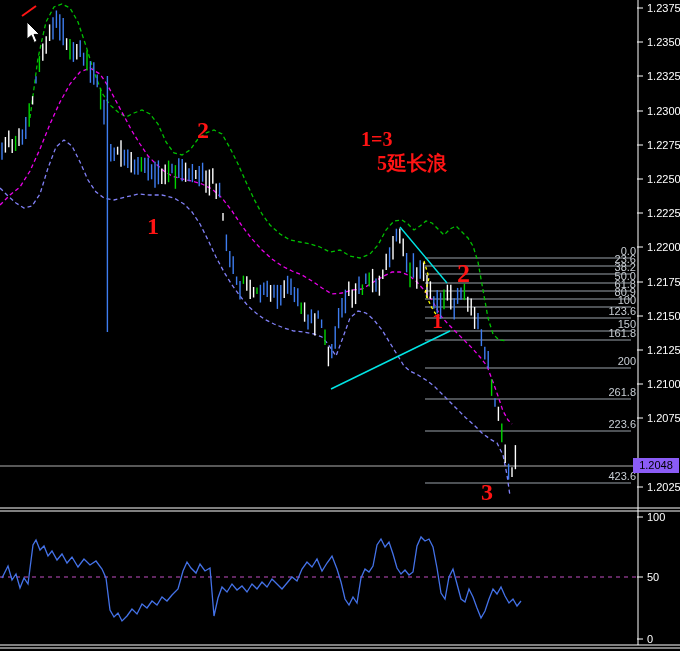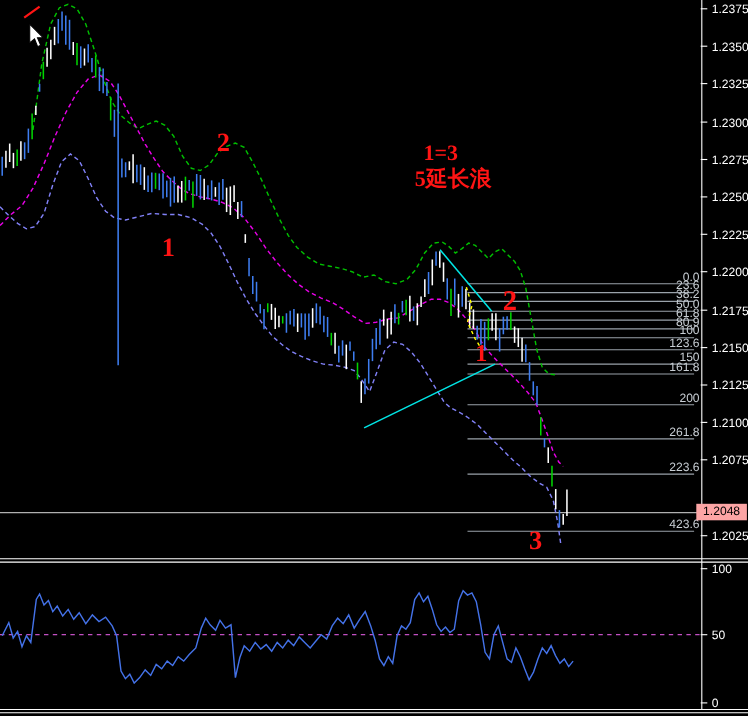--- a/index.html
+++ b/index.html
@@ -1,21 +1,21 @@
 <!DOCTYPE html>
 <html><head>
 <meta charset="utf-8">
 <style>
   html,body{margin:0;padding:0;background:#000;}
   #app{position:relative;width:680px;height:651px;background:#000;overflow:hidden;
        font-family:"Liberation Sans",sans-serif;}
   #chart-svg{position:absolute;left:0;top:0;}
   .ann{position:absolute;color:#ff1414;font-family:"Liberation Serif",serif;font-weight:bold;
        line-height:1;white-space:nowrap;}
-  #price-tag{position:absolute;left:633px;top:458px;width:46px;height:15px;background:#fca5a5;
+  #price-tag{position:absolute;left:633px;top:458px;width:46px;height:15px;background:#8b5cf6;
        color:#000;font-size:11px;line-height:15px;text-align:center;letter-spacing:0px;}
 </style>
 </head>
 <body>
 
 <div id="app">
   <svg id="chart-svg" width="680" height="651">
       <line x1="425" y1="258" x2="631" y2="258" stroke="#9aa2aa" stroke-width="1"></line>
       <text x="636" y="255" fill="#c8ced4" font-size="11" text-anchor="end" font-family="&quot;Liberation Sans&quot;,sans-serif">0.0</text>
       <line x1="425" y1="266" x2="631" y2="266" stroke="#9aa2aa" stroke-width="1"></line>
@@ -245,21 +245,21 @@
       <text x="647" y="581" fill="#ffffff" font-size="11" font-family="&quot;Liberation Sans&quot;,sans-serif">50</text>
       <line x1="637" y1="639" x2="643" y2="639" stroke="#fff" stroke-width="1"></line>
       <text x="647" y="643" fill="#ffffff" font-size="11" font-family="&quot;Liberation Sans&quot;,sans-serif">0</text>
       <line x1="0" y1="577" x2="638" y2="577" stroke="#c24fc2" stroke-width="1.2" stroke-dasharray="4 4"></line>
       <polyline points="2,578 8,566 12,580 16,574 20,588 24,578 28,584 33,545 36,540 40,550 44,546 48,556 52,551 57,560 62,554 67,563 72,557 78,567 84,559 90,565 96,561 102,569 106,578 110,610 114,617 118,613 122,621 127,616 132,609 137,614 142,604 147,608 152,601 157,605 162,597 167,601 172,595 178,589 183,571 187,562 191,568 196,573 200,564 205,571 210,568 214,616 218,598 222,587 227,592 232,584 237,590 242,586 247,592 252,584 257,589 262,582 267,587 272,579 277,584 282,589 287,583 292,577 297,581 302,569 307,562 312,567 317,559 322,571 327,563 332,556 337,569 341,582 345,599 349,605 353,597 357,603 361,578 365,569 369,572 373,566 377,545 381,539 385,547 389,542 393,554 397,568 401,574 405,570 409,575 413,572 417,546 421,537 425,541 429,539 433,547 437,568 441,593 445,599 449,577 453,569 457,584 461,599 465,602 469,589 473,597 477,608 481,618 485,611 489,599 493,589 497,594 501,587 505,596 509,603 513,599 517,606 521,601" fill="none" stroke="#4472e8" stroke-width="1.3" stroke-dasharray="none"></polyline>
     </svg>
 
   <div id="ann-layer">
     <div class="ann" style="left: 197px; top: 118px; font-size: 24px;">2</div>
     <div class="ann" style="left: 147px; top: 214px; font-size: 24px;">1</div>
-    <div class="ann" style="left: 385px; top: 129px; font-size: 20px;">1=3</div>
+    <div class="ann" style="left: 361px; top: 129px; font-size: 20px;">1=3</div>
     <div class="ann" style="left: 377px; top: 153px; font-size: 20px; text-align: right;">5延长浪</div>
     <div class="ann" style="left: 457px; top: 261px; font-size: 26px;">2</div>
     <div class="ann" style="left: 432px; top: 310px; font-size: 22px;">1</div>
     <div class="ann" style="left: 481px; top: 480px; font-size: 24px;">3</div>
   </div>
 
   <div id="price-tag" style="top: 458px;">
     <span>1.2048</span>
   </div>
 

